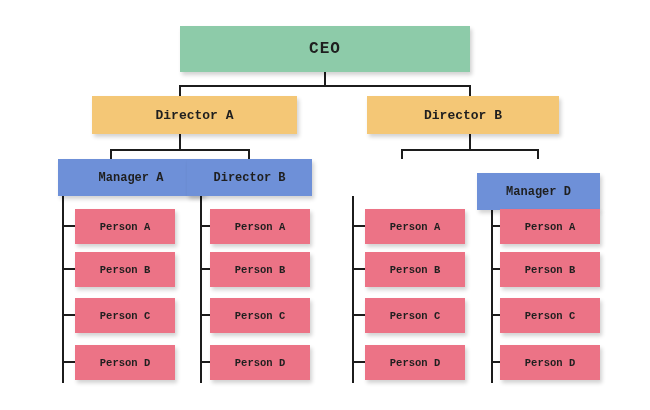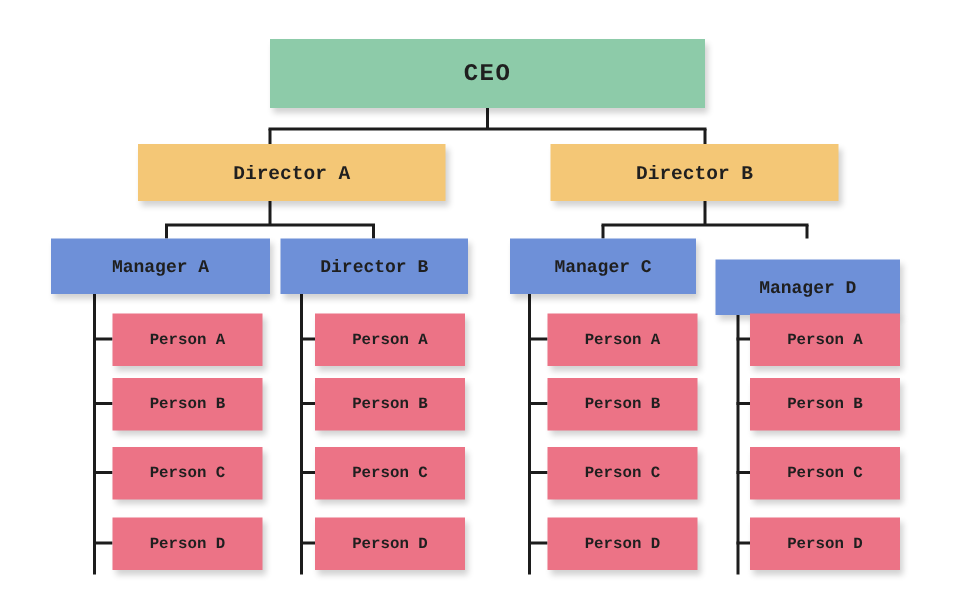--- a/index.html
+++ b/index.html
@@ -76,23 +76,22 @@
   <div class="line" style="left:491px;top:225px;width:9px;height:2px"></div>
   <div class="line" style="left:491px;top:268px;width:9px;height:2px"></div>
   <div class="line" style="left:491px;top:314px;width:9px;height:2px"></div>
   <div class="line" style="left:491px;top:361px;width:9px;height:2px"></div>
 
   <div class="node ceo" style="left:180px;top:26px;width:290px;height:46px">CEO</div>
 
   <div class="node director" style="left:92px;top:96px;width:205px;height:38px">Director A</div>
   <div class="node director" style="left:367px;top:96px;width:192px;height:38px">Director B</div>
 
-  <div class="node manager" style="left:34px;top:159px;width:146px;height:37px">Manager A</div>
+  <div class="node manager" style="left:58px;top:159px;width:146px;height:37px">Manager A</div>
   <div class="node manager" style="left:187px;top:159px;width:125px;height:37px">Director B</div>
-  <div class="node manager" style="left:340px;top:159px;width:124px;height:37px">Manager C</div>
   <div class="node manager" style="left:477px;top:173px;width:123px;height:37px">Manager D</div>
 
   <div class="node person" style="left:75px;top:209px;width:100px;height:35px">Person A</div>
   <div class="node person" style="left:75px;top:252px;width:100px;height:35px">Person B</div>
   <div class="node person" style="left:75px;top:298px;width:100px;height:35px">Person C</div>
   <div class="node person" style="left:75px;top:345px;width:100px;height:35px">Person D</div>
 
   <div class="node person" style="left:210px;top:209px;width:100px;height:35px">Person A</div>
   <div class="node person" style="left:210px;top:252px;width:100px;height:35px">Person B</div>
   <div class="node person" style="left:210px;top:298px;width:100px;height:35px">Person C</div>

